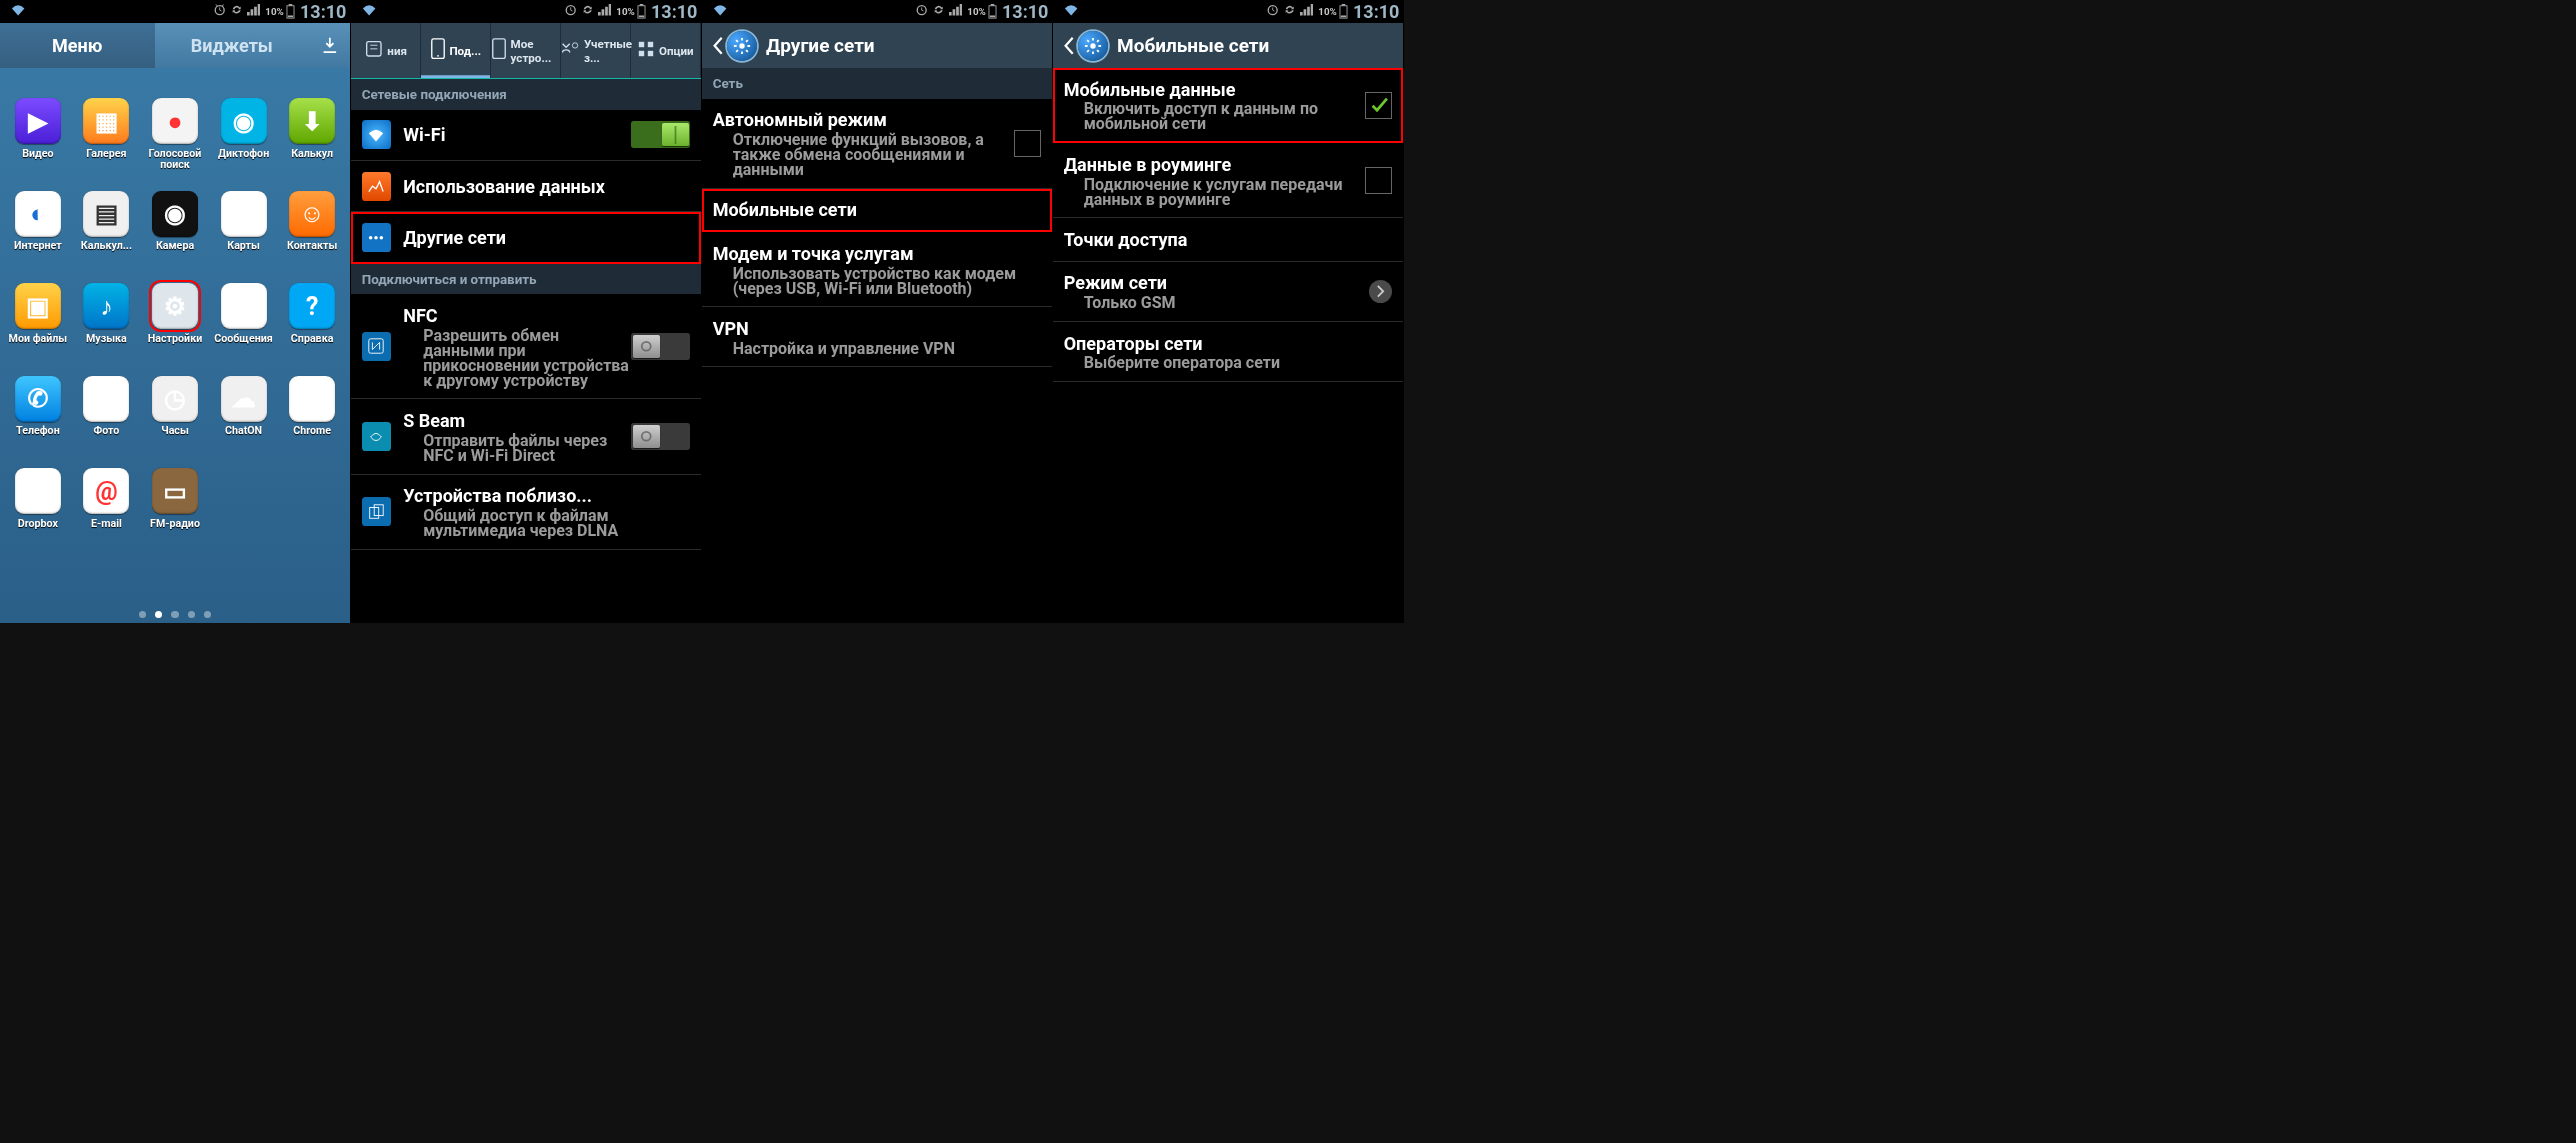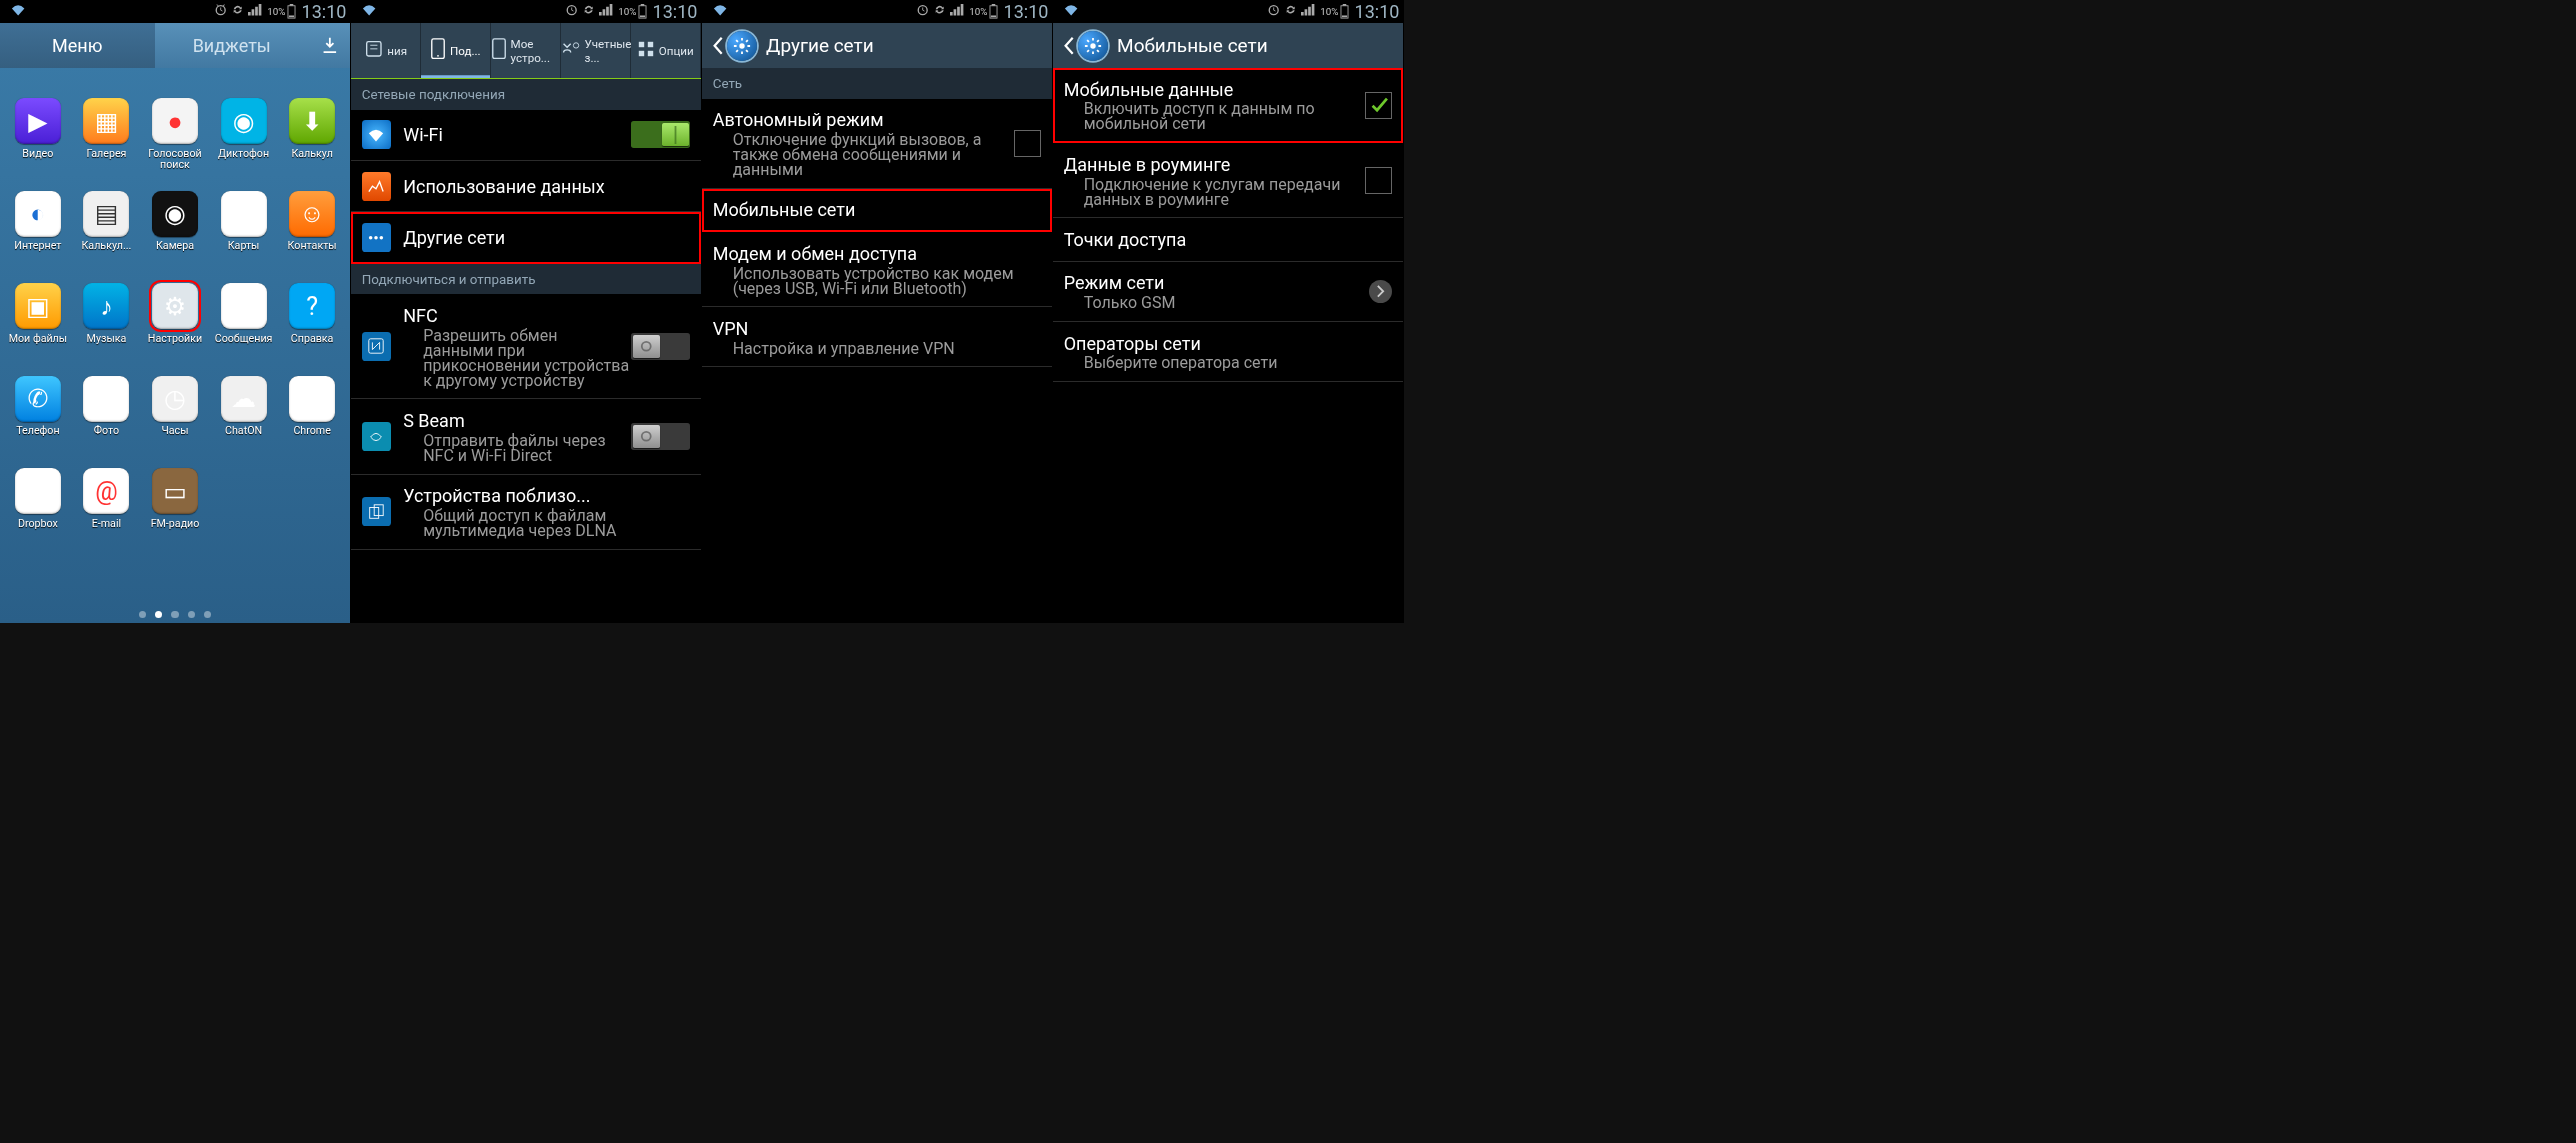--- a/index.html
+++ b/index.html
@@ -1,17 +1,17 @@
 <!DOCTYPE html>
 <html style="font-size:14.3px"><head>
 <meta charset="utf-8">
 <style>
   html,body{margin:0;padding:0;background:#111;font-family:Roboto,Arial,sans-serif;}
   .strip{display:flex;width:1403px;height:623px;}
-  .phone{width:350px;height:623px;position:relative;overflow:hidden;background:#84cc16;border-right:0.9px solid #000;flex:none;}
+  .phone{width:350px;height:623px;position:relative;overflow:hidden;background:#14b8a6;border-right:0.9px solid #000;flex:none;font-weight:bold;}
   
   .status{height:23px;background:#000;display:flex;align-items:center;justify-content:flex-end;padding:0 3.6px;color:#c7c7c7;font-size:11.6px;}
   .status .left{margin-right:auto;margin-left:5.4px;color:#7fb6e6;}
   .status svg{margin:0 1.8px;}
   .status .time{color:#9fb6c4;font-size:18px;margin-left:3.6px;}
   .status .batt{display:inline-flex;align-items:center;margin-left:3.6px;}
   .status .pct{font-size:9.8px;}
   
   .s1-bg{position:absolute;top:23px;left:0;right:0;bottom:0;background:linear-gradient(#3a7ba8,#2a5f88);}
   .s1-tabs{height:45px;background:linear-gradient(#5890b8,#4279a2);display:flex;align-items:stretch;}
@@ -415,21 +415,21 @@
           </div>
       <div class="check"></div>
     </div>
     <div class="row hl">
       <div class="txt">
             <div class="ttl">Мобильные сети</div>
           </div>
     </div>
     <div class="row">
       <div class="txt">
-            <div class="ttl">Модем и обмен доступа</div>
+            <div class="ttl">Модем и точка услугам</div>
             <div class="sub">Использовать устройство как модем (через USB, Wi-Fi или Bluetooth)</div>
           </div>
     </div>
     <div class="row">
       <div class="txt">
             <div class="ttl">VPN</div>
             <div class="sub">Настройка и управление VPN</div>
           </div>
     </div>
   </div>

